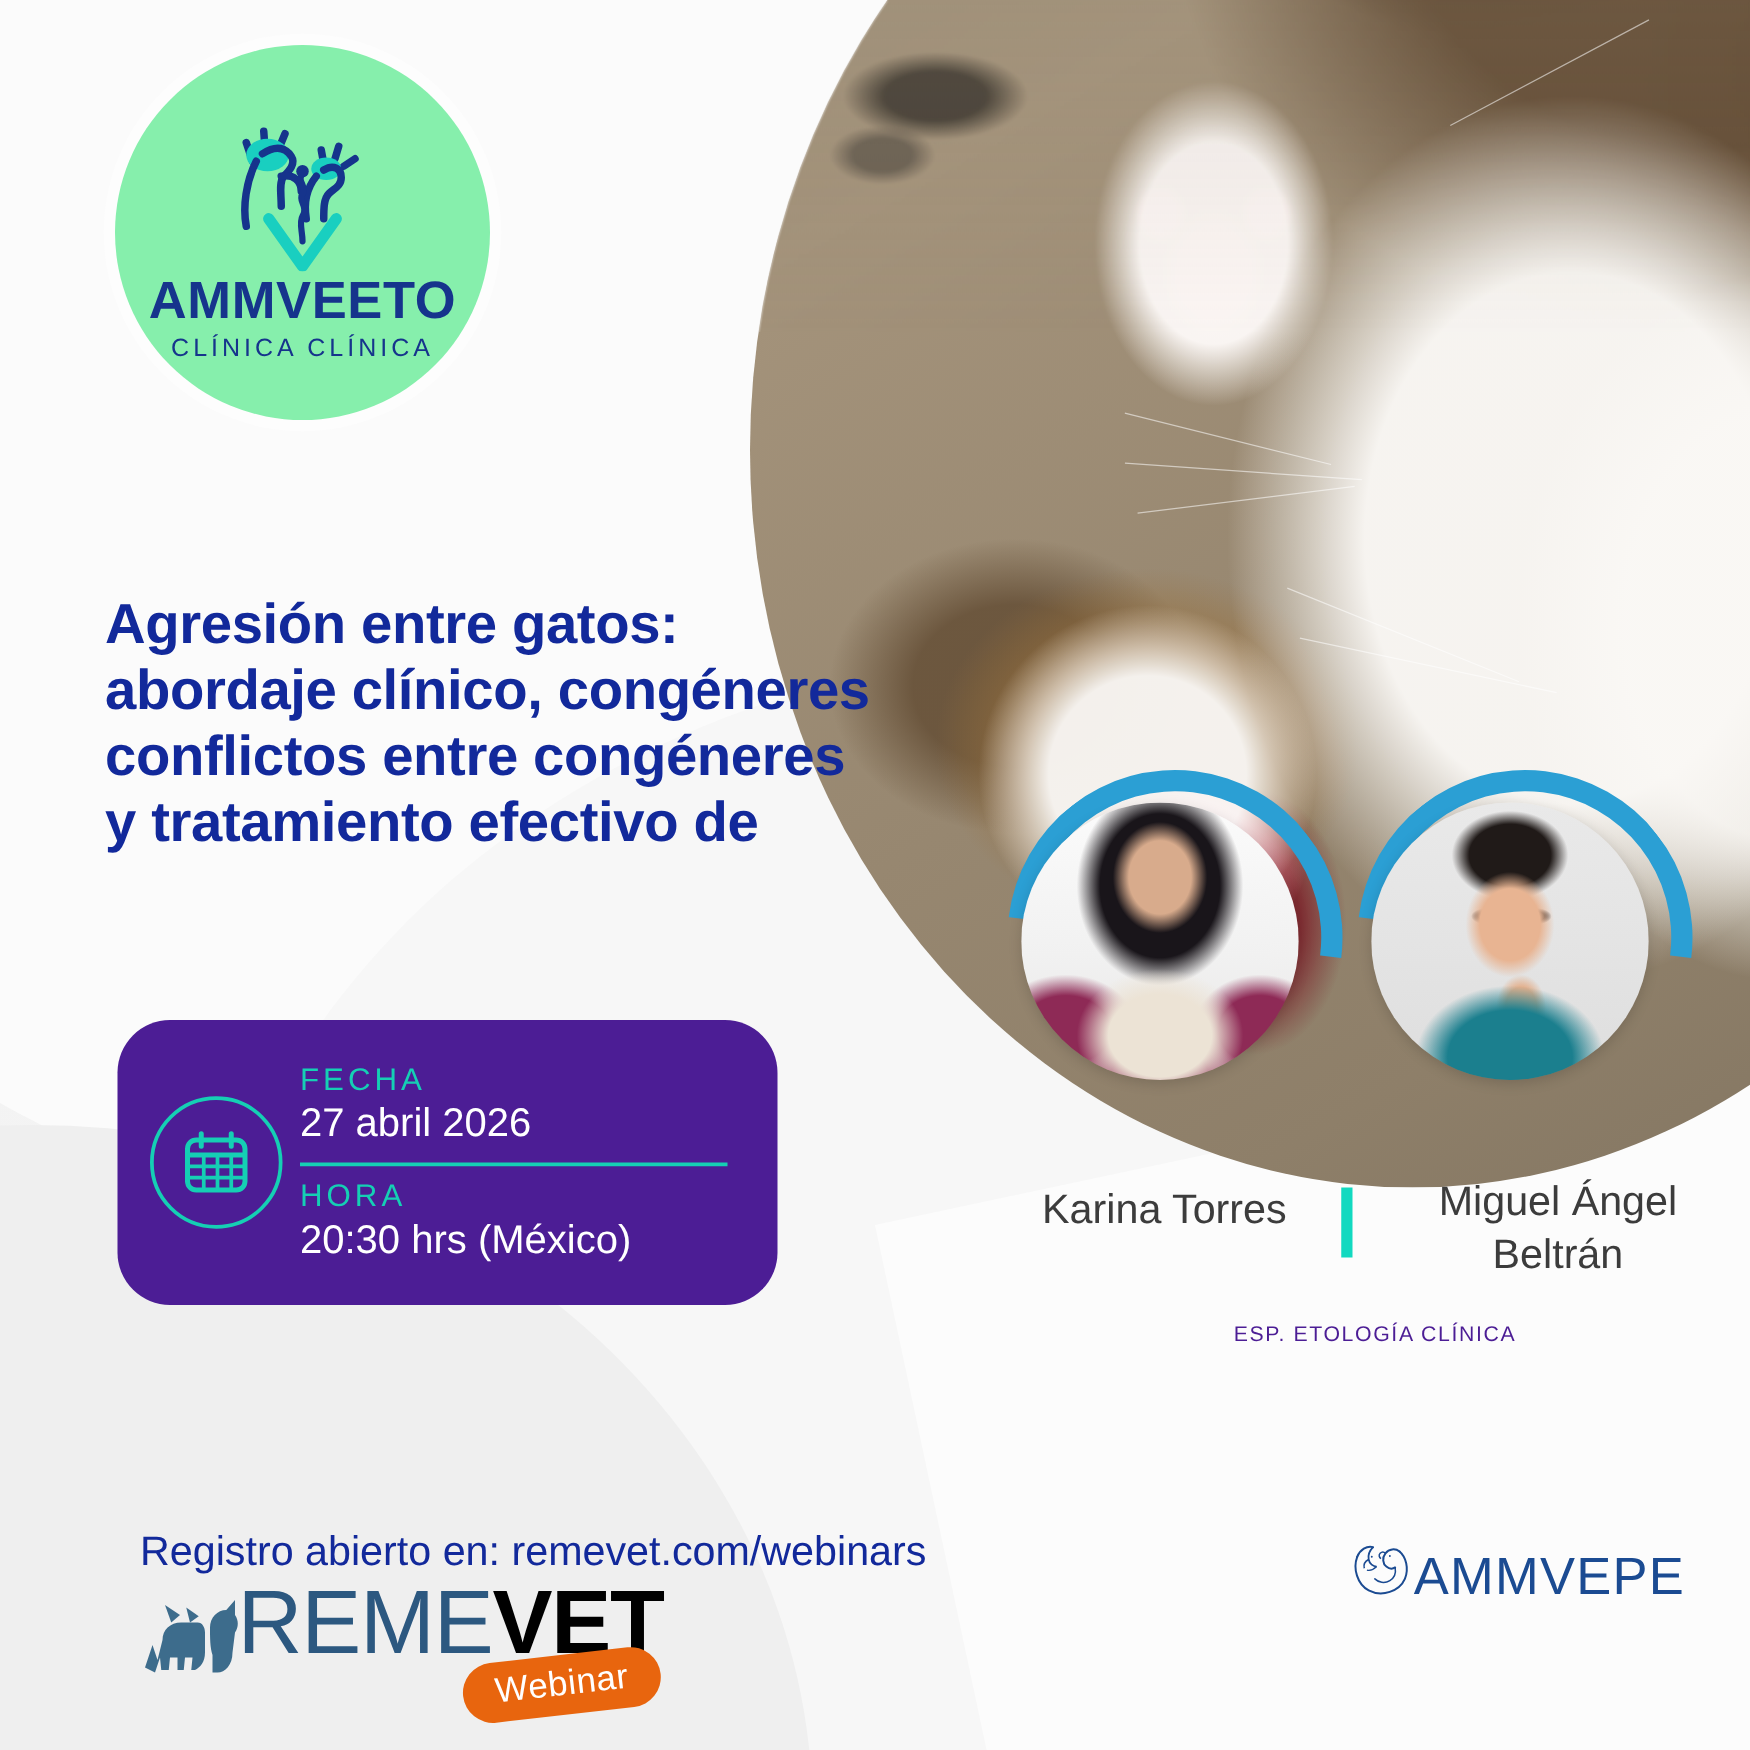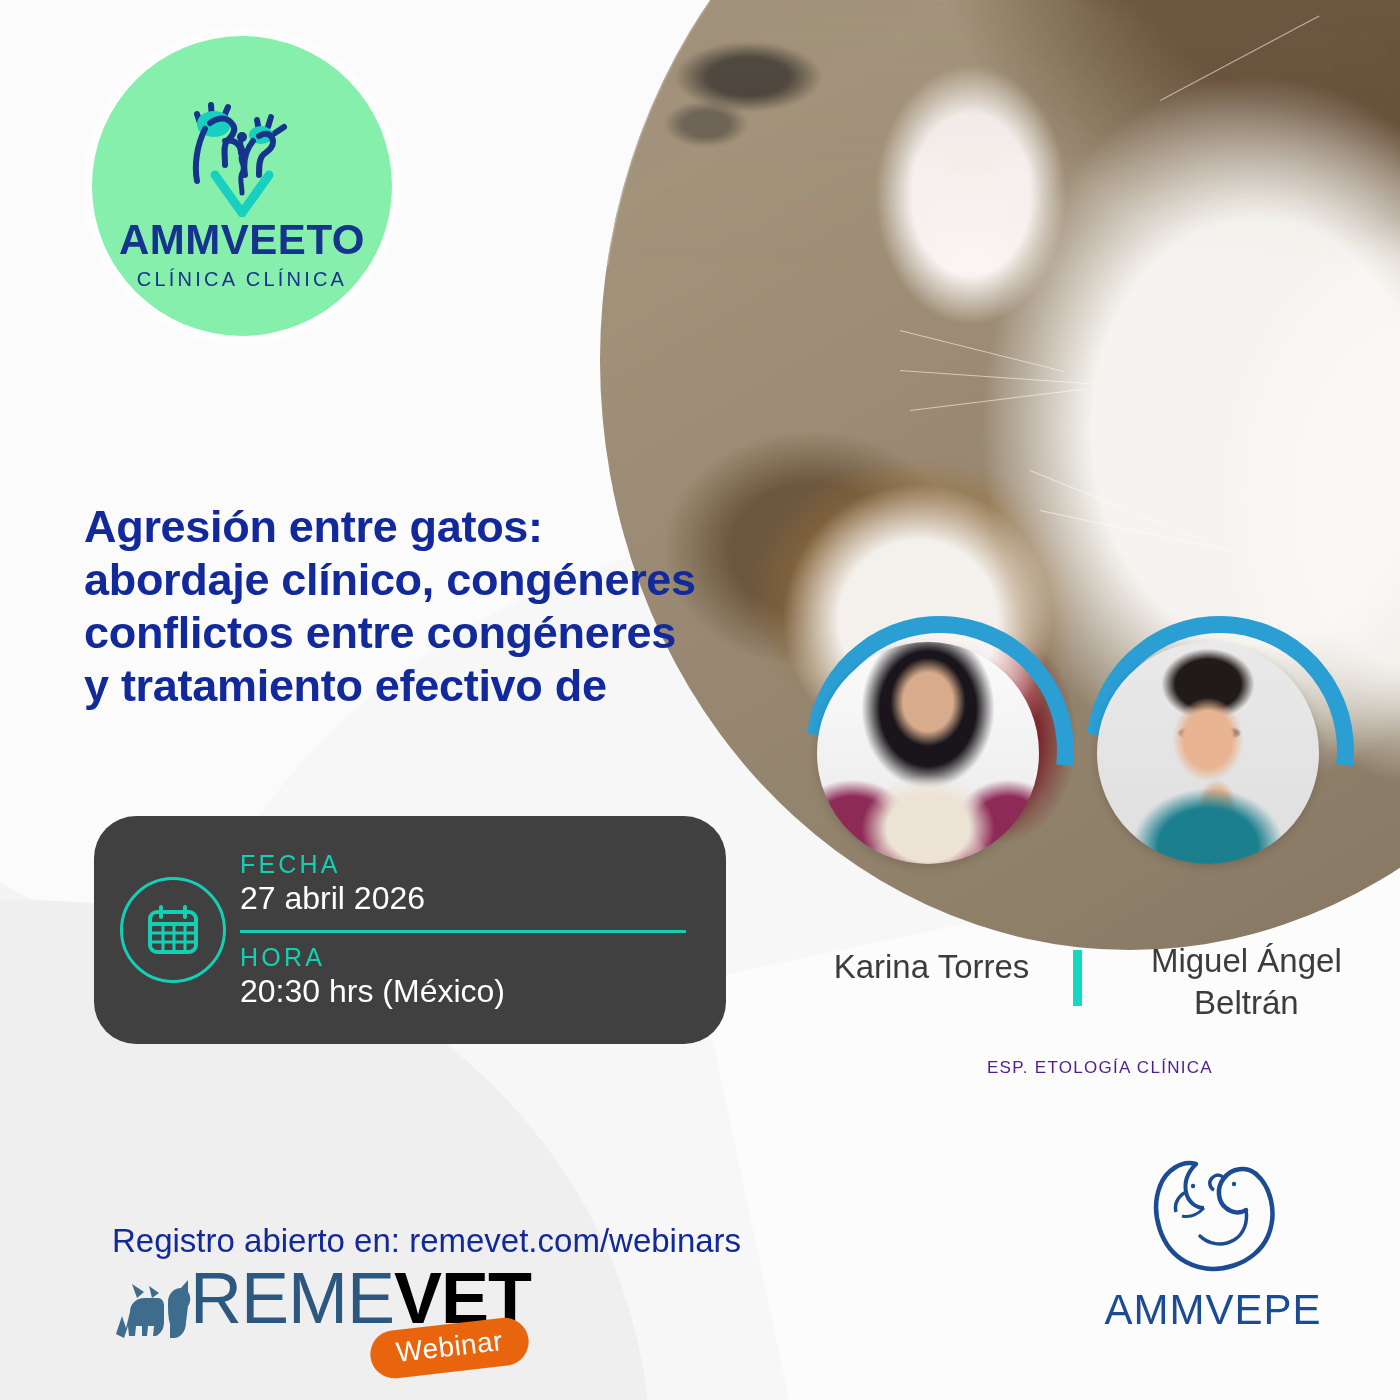--- a/index.html
+++ b/index.html
@@ -119,35 +119,35 @@
     color:#16348c; line-height:1; margin-top:2px;
   }
   .logo-sub{
     font-size:20px; letter-spacing:3.2px;
     color:#16348c; margin-top:7px; font-weight:400;
   }
 
   
   .title{
     position:absolute;
-    left:84px; top:500px;
+    left:84px; top:472px;
     width:680px;
     font-size:45px;
     font-weight:700;
     line-height:1.18;
     color:#12299b;
     letter-spacing:-.3px;
   }
 
   
   .card{
     position:absolute;
     left:94px; top:816px;
-    width:632px; height:228px;
-    background:#404040;
+    width:528px; height:228px;
+    background:#4c1d95;
     border-radius:42px;
     display:flex; align-items:center;
   }
   .card-icon{
     width:106px; height:106px;
     margin-left:26px; margin-right:6px;
     border-radius:50%;
     border:3px solid #15cfb4;
     display:flex; align-items:center; justify-content:center;
     flex:none;
@@ -256,21 +256,21 @@
     transform:rotate(-6.5deg);
     color:#ffffff;
     font-size:28px;
     letter-spacing:.5px;
   }
 
   
   .ammvepe{
     position:absolute; left:1078px; top:1152px;
     width:270px; height:205px;
-    display:flex; flex-direction:column; align-items:center;
+    display:flex; flex-direction:row; align-items:center;
   }
   .ammvepe svg{ width:150px; height:122px; }
   .ammvepe .word{
     margin-top:12px;
     font-size:42px; letter-spacing:1px;
     color:#1b4b92; font-weight:500;
   }
 </style>
 </head>
 <body>

